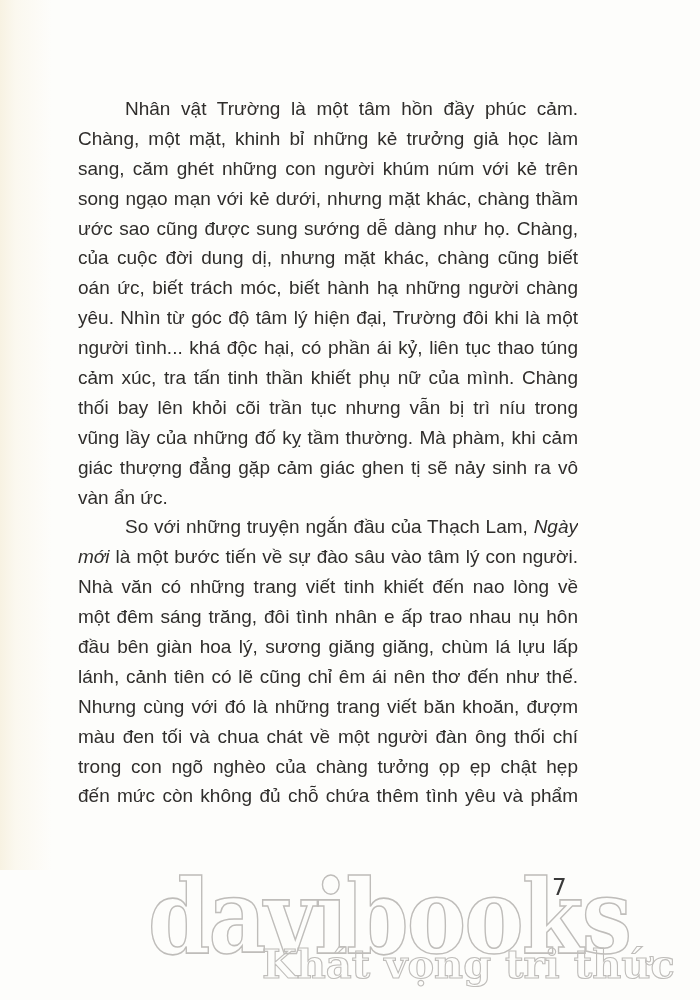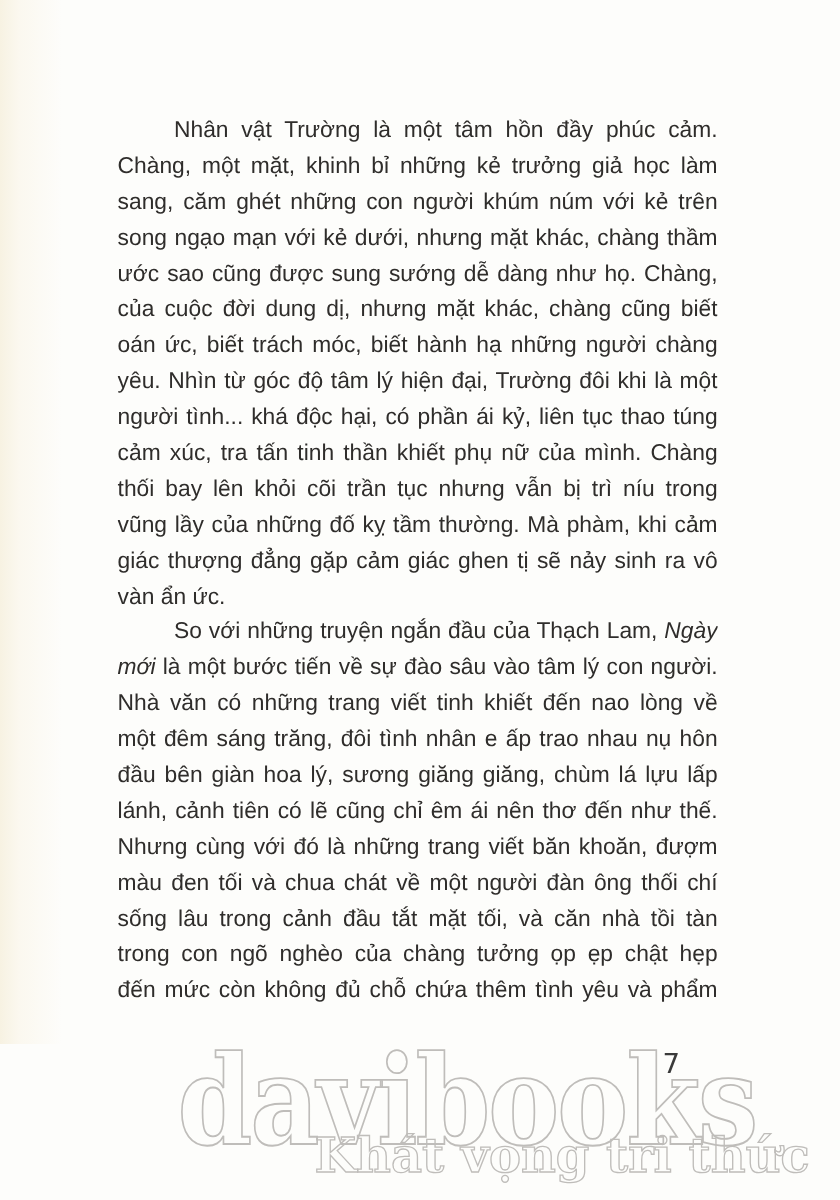--- a/index.html
+++ b/index.html
@@ -25,21 +25,20 @@
     z-index: 2;
   }
   .line {
     height: 29.9px;
     line-height: 29.9px;
     overflow: hidden;
     text-align: justify;
     text-align-last: justify;
     box-sizing: border-box;
     width: 100%;
-    margin-left: 20px;
   }
   .line.indent { padding-left: 47px; }
   .line.flush-last { text-align-last: left; }
   .line i { }
   .page-number {
     position: absolute;
     left: 552px; top: 874px;
     font-size: 23px;
     color: #3a3a3a;
     z-index: 3;
@@ -98,21 +97,20 @@
     <div class="line">giác thượng đẳng gặp cảm giác ghen tị sẽ nảy sinh ra vô</div>
     <div class="line flush-last">vàn ẩn ức.</div>
     <div class="line indent">So với những truyện ngắn đầu của Thạch Lam, <i>Ngày</i></div>
     <div class="line"><i>mới</i> là một bước tiến về sự đào sâu vào tâm lý con người.</div>
     <div class="line">Nhà văn có những trang viết tinh khiết đến nao lòng về</div>
     <div class="line">một đêm sáng trăng, đôi tình nhân e ấp trao nhau nụ hôn</div>
     <div class="line">đầu bên giàn hoa lý, sương giăng giăng, chùm lá lựu lấp</div>
     <div class="line">lánh, cảnh tiên có lẽ cũng chỉ êm ái nên thơ đến như thế.</div>
     <div class="line">Nhưng cùng với đó là những trang viết băn khoăn, đượm</div>
     <div class="line">màu đen tối và chua chát về một người đàn ông thối chí</div>
-    <div class="line">sống lâu trong cảnh đầu tắt mặt tối, và căn nhà tồi tàn</div>
     <div class="line">trong con ngõ nghèo của chàng tưởng ọp ẹp chật hẹp</div>
     <div class="line">đến mức còn không đủ chỗ chứa thêm tình yêu và phẩm</div>
   </div>
 
 <div class="watermark">
   <div class="wm-brand">davibooks</div>
   <div class="wm-tagline">Khát vọng tri thức</div>
 </div>
 
 <div class="page-number">7</div>

